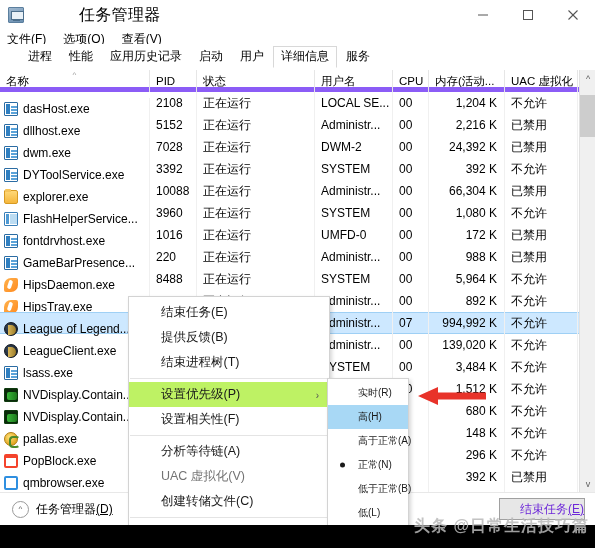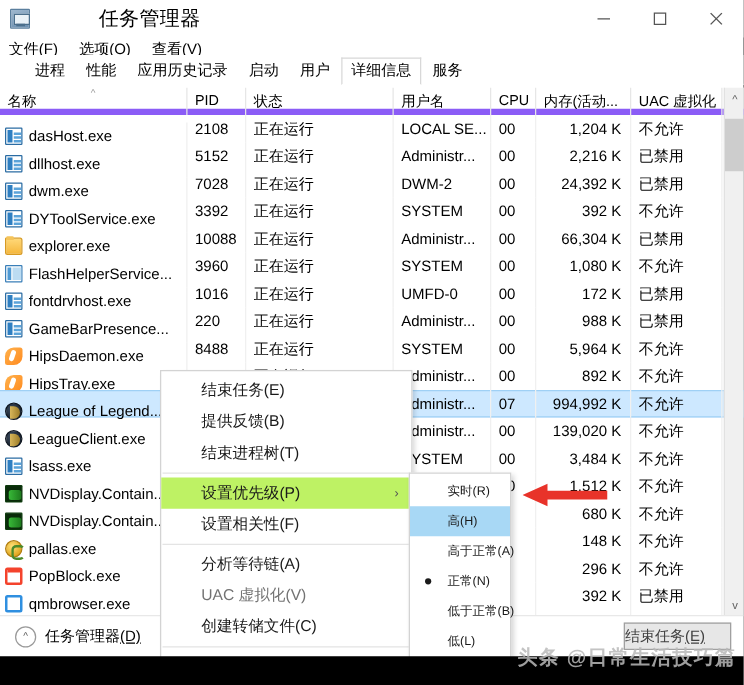--- a/index.html
+++ b/index.html
@@ -201,22 +201,22 @@
   .chev-circle {
     width: 17px; height: 17px; border-radius: 9px;
     border: 1px solid #9a9a9a; margin-right: 7px;
     display: flex; align-items: center; justify-content: center;
     color: #555; font-size: 8px; line-height: 8px;
   }
   .end-task-btn {
     position: absolute; right: 10px; top: 5px;
     min-width: 86px; height: 22px;
     border: 1px solid #a0a0a0; background: #e7e7e7;
-    font-size: 12px; color: #404040;
-    display: flex; align-items: center; justify-content: flex-start;
+    font-size: 12px; color: #6d28d9;
+    display: flex; align-items: center; justify-content: flex-end;
   }
   .kb { text-decoration: underline; }
 
   
   .ctxmenu {
     position: absolute; left: 128px; top: 296px;
     width: 202px;
     background: #ffffff;
     border: 1px solid #d3d3d3;
     box-shadow: 2px 2px 4px rgba(0,0,0,.16);

